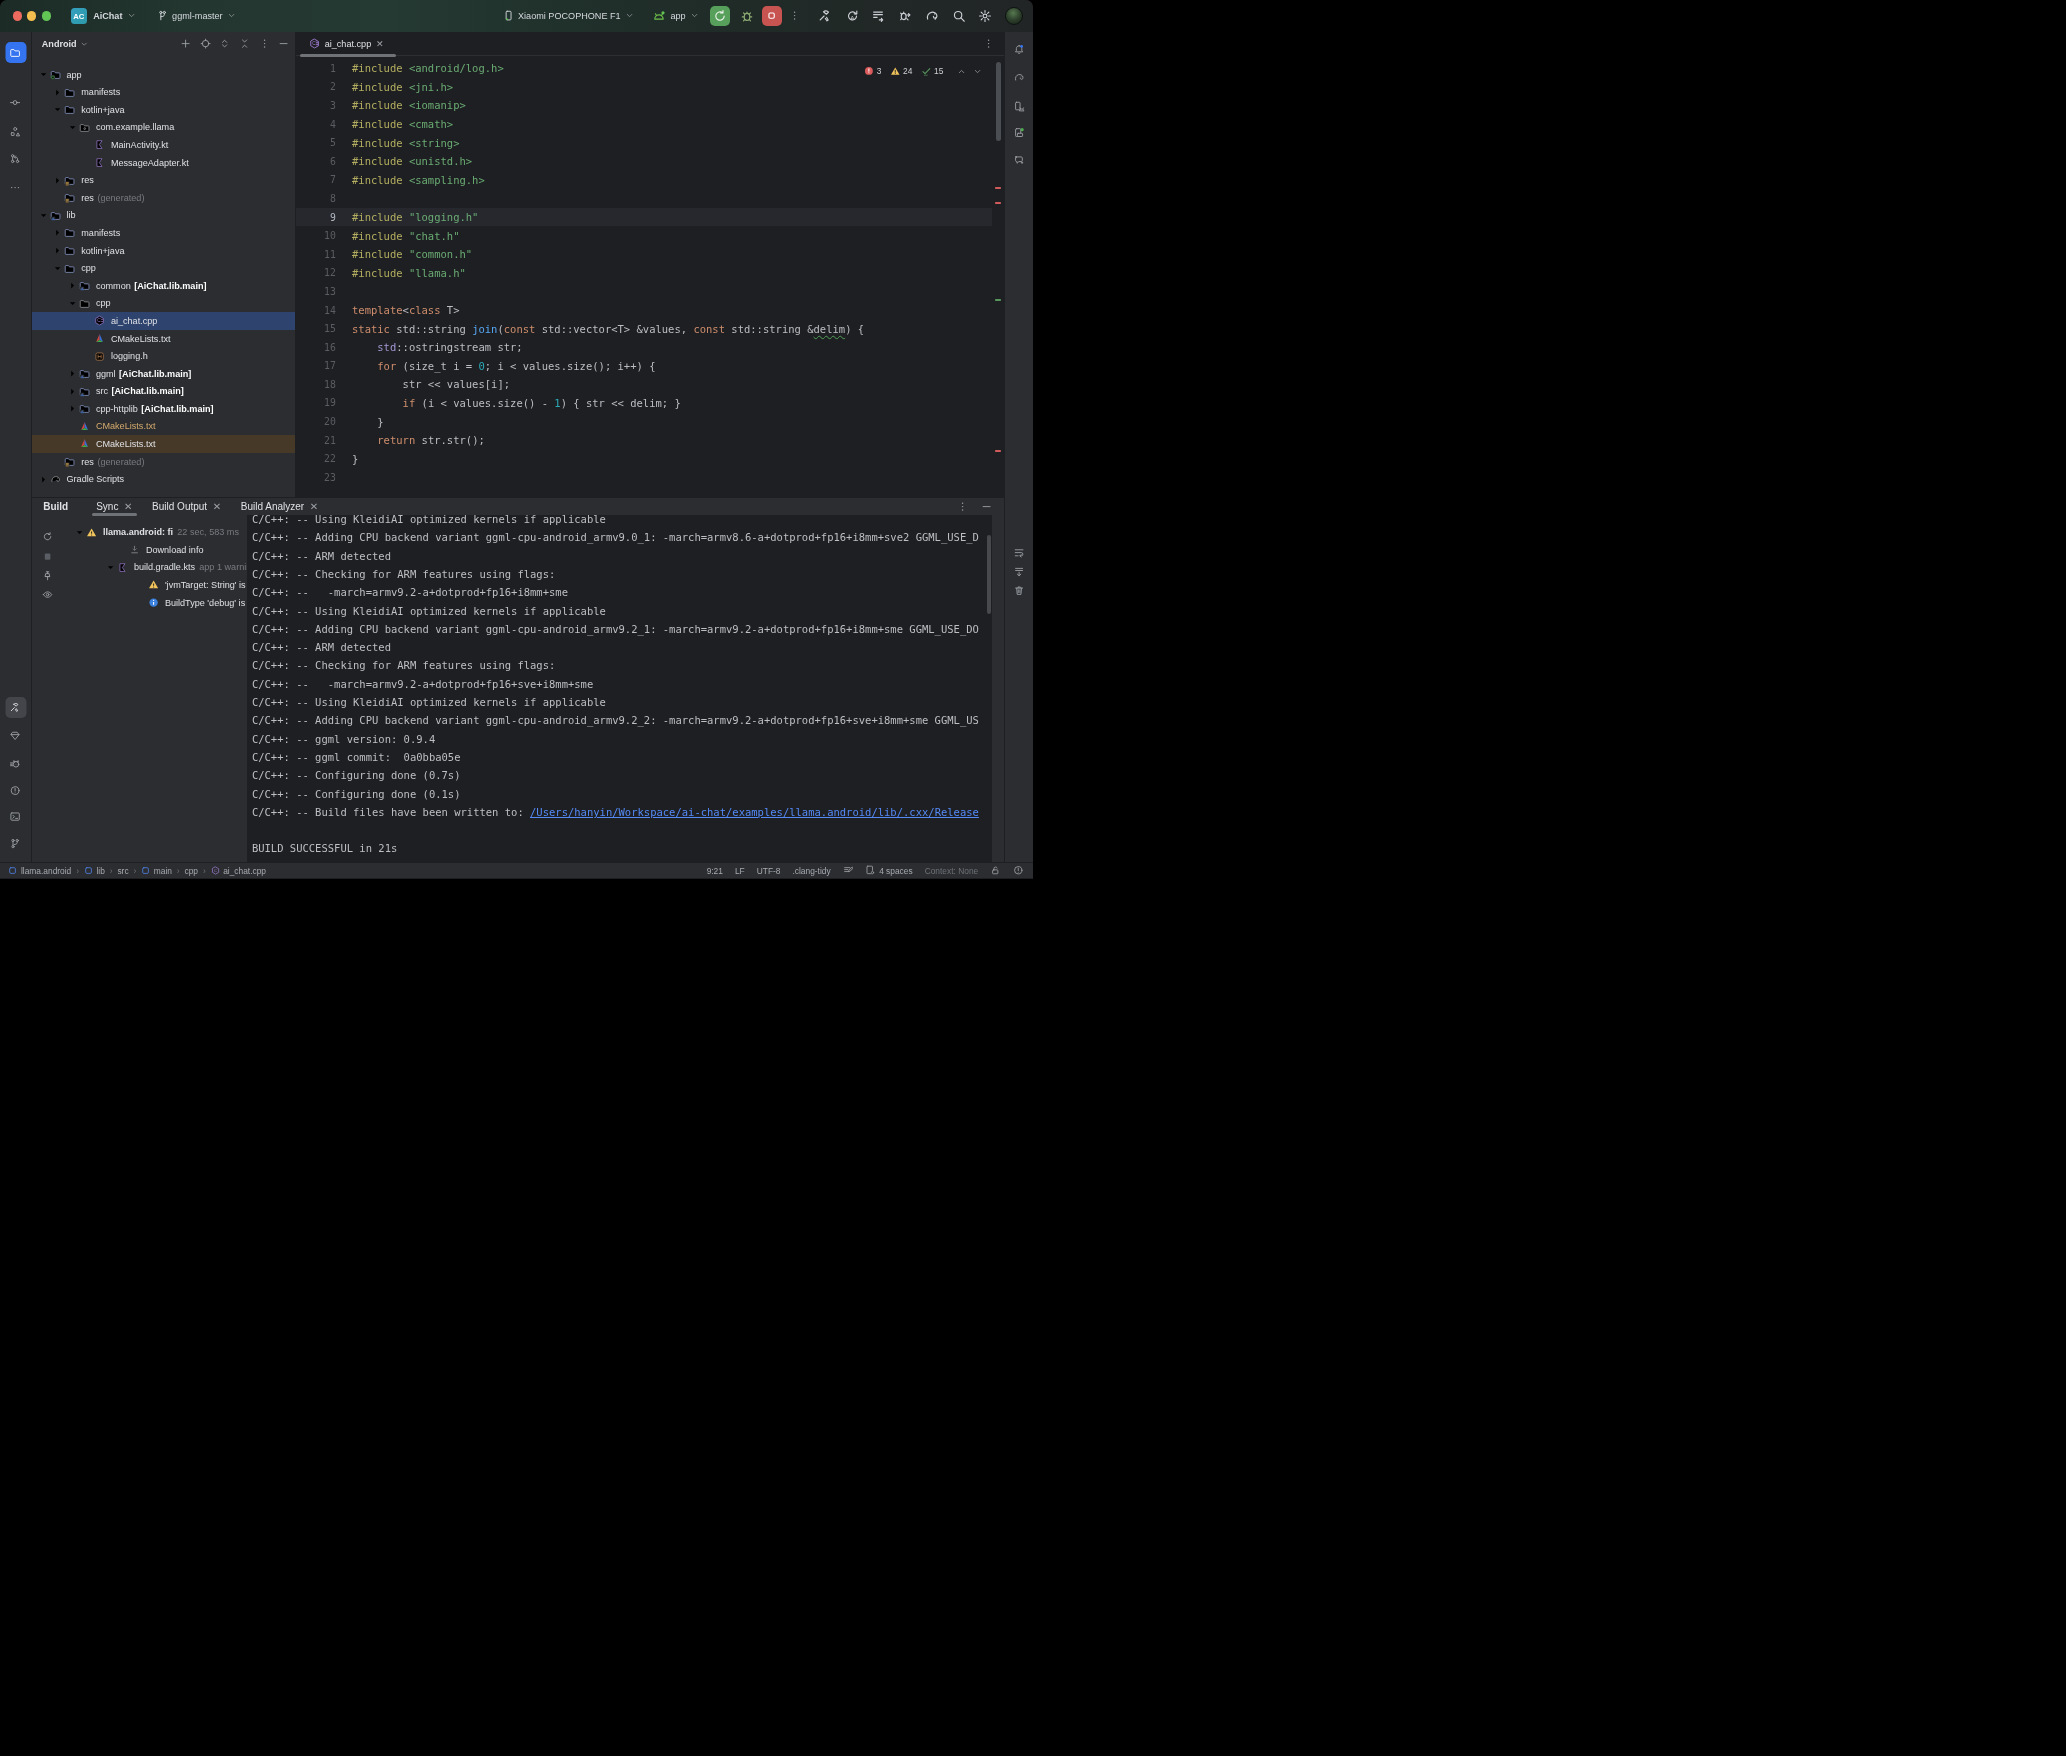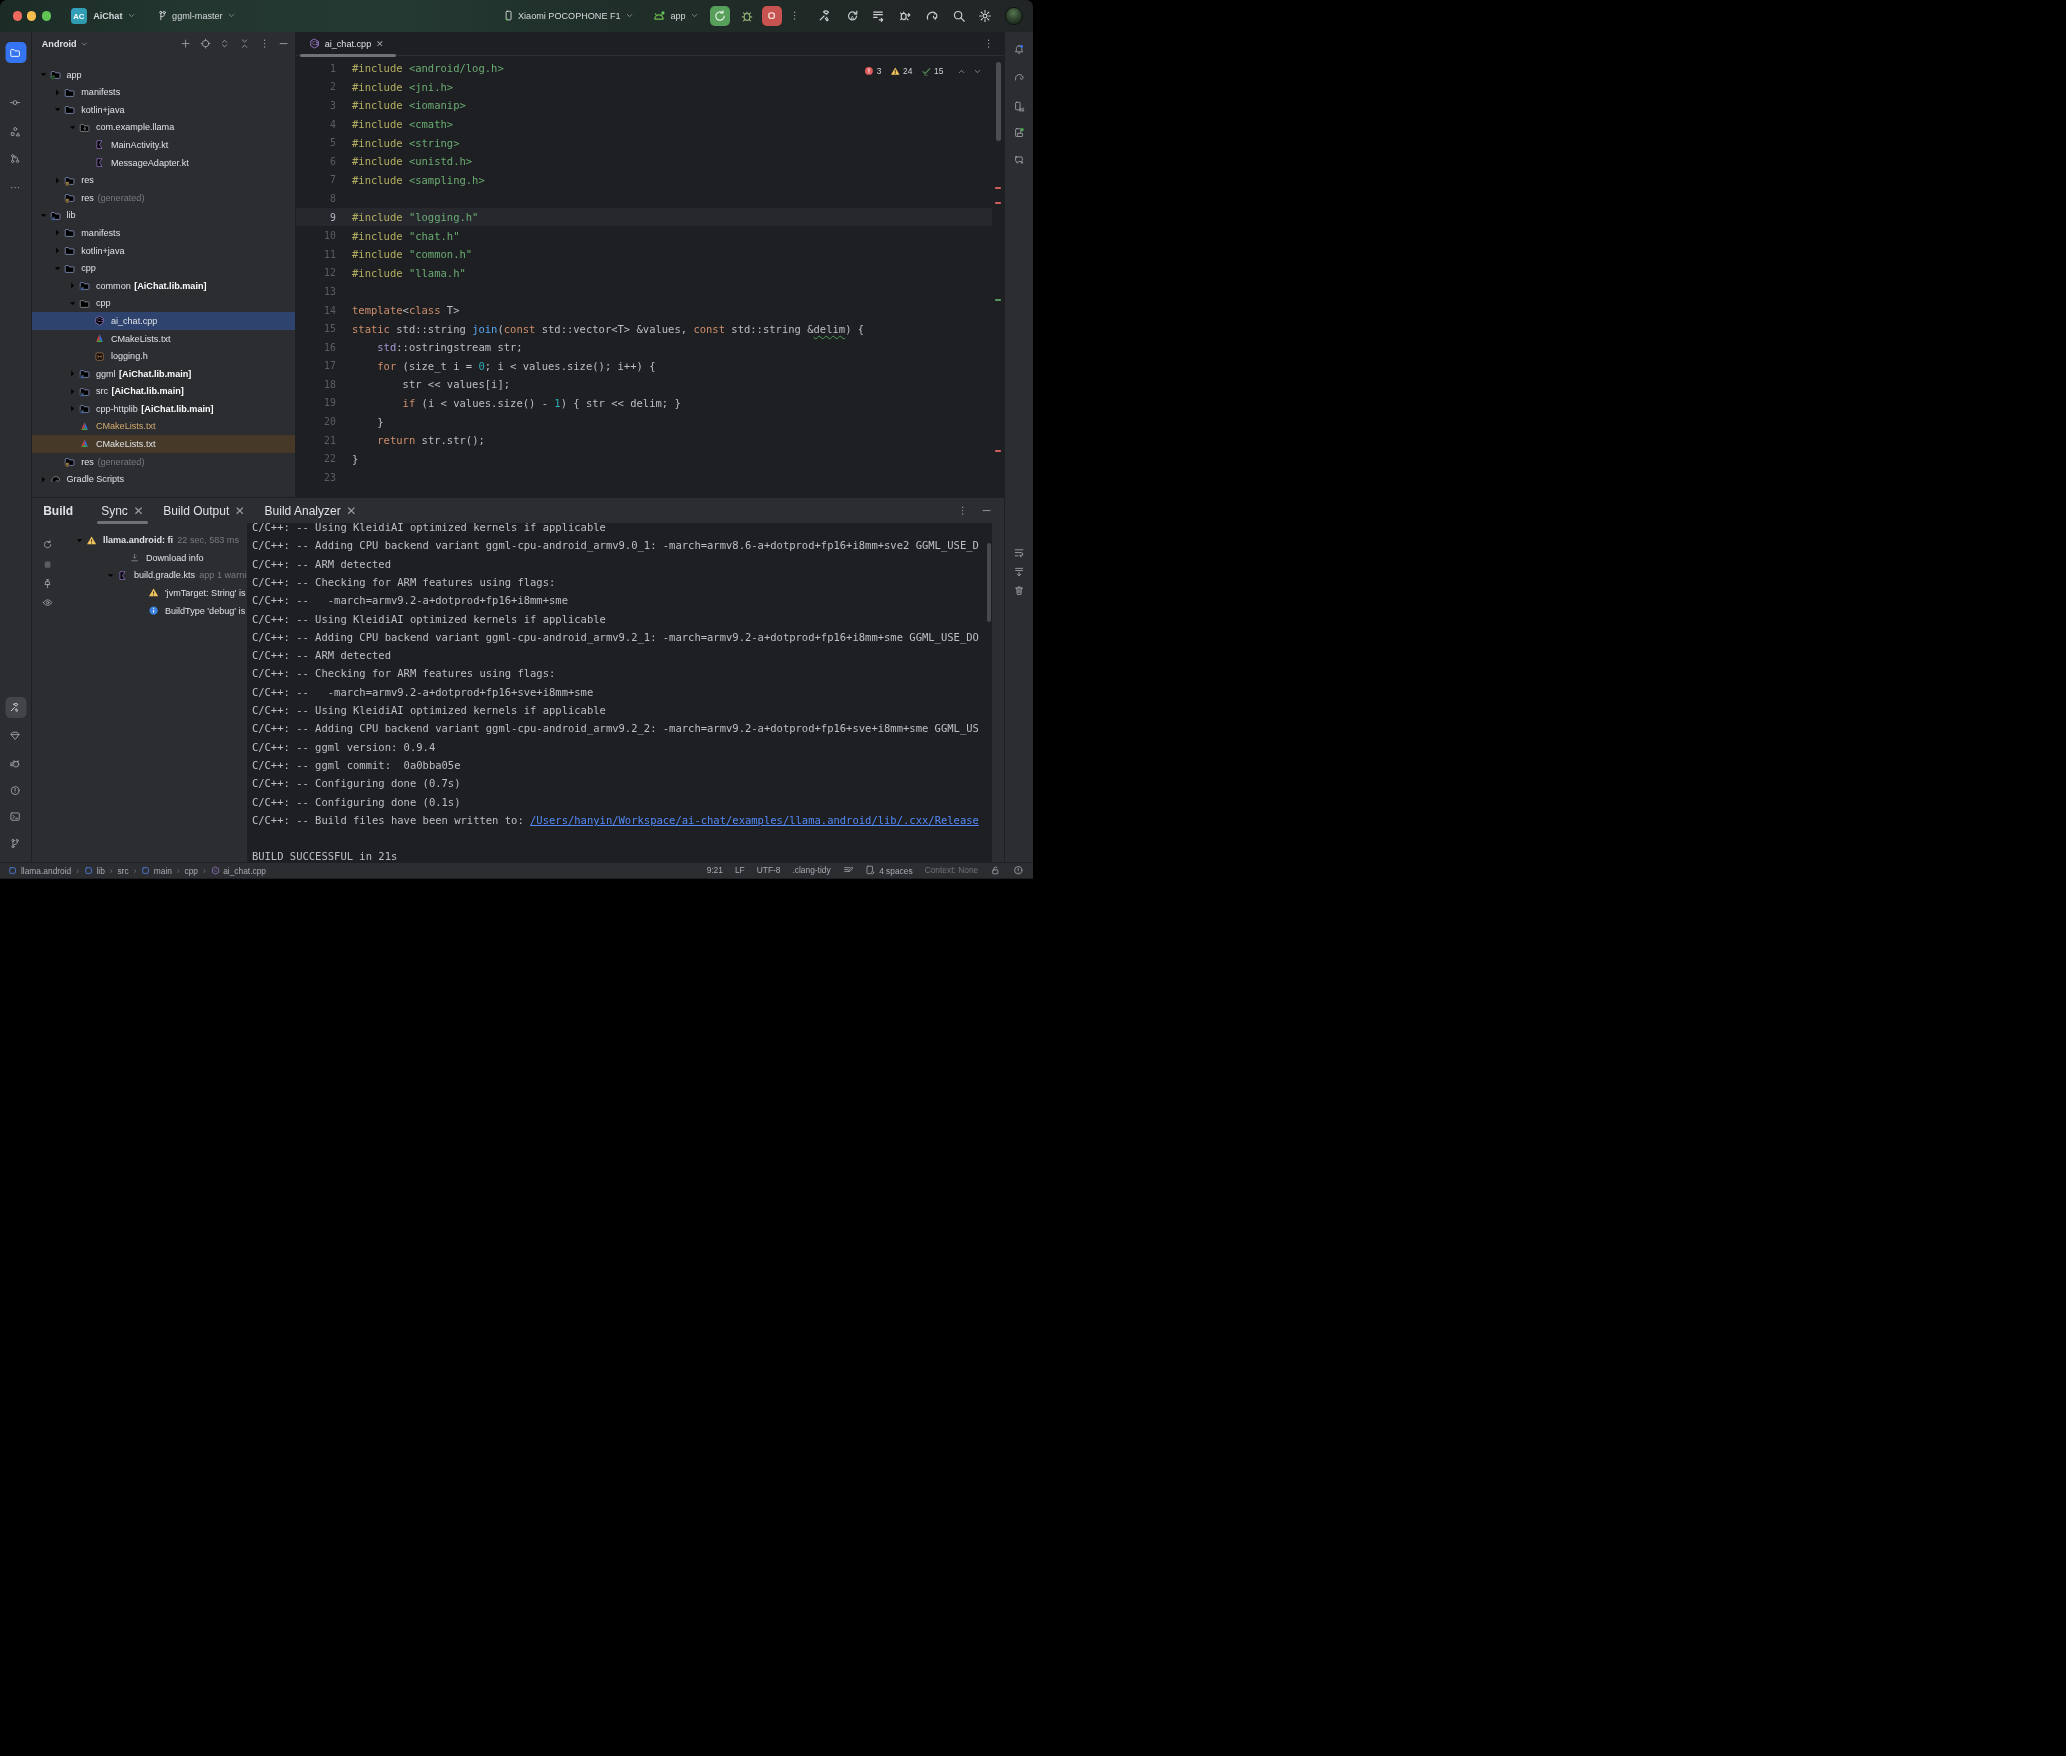--- a/index.html
+++ b/index.html
@@ -71,21 +71,21 @@
   .cline.current .gut{color:#b4b8bf;}
   .ctext{padding-left:7px;}
   .t-d{color:#b3ae60;} .t-s{color:#6aab73;} .t-k{color:#cf8e6d;} .t-f{color:#56a8f5;}
   .t-num{color:#2aacb8;} .t-p{color:#bcbec4;} .t-ns{color:#a398d6;}
   .t-w{color:#bcbec4;text-decoration:underline wavy #4f9e57 0.7px;text-underline-offset:2.1px;}
   .stripe{position:absolute;top:27px;right:0;width:11.2px;bottom:0;}
   .sthumb{position:absolute;right:2.8px;top:2.8px;width:4.9px;height:79px;border-radius:2.8px;background:#4a4d52;}
   .smark{position:absolute;right:2.1px;width:6.3px;height:2.1px;border-radius:0.7px;}
   
   .build{height:365px;background:#2b2d30;border-top:0.7px solid #1e1f22;display:flex;flex-direction:column;min-height:0;}
-  .b-head{height:25px;display:flex;align-items:center;padding:0 7px 0 11.2px;font-size:12px;flex:none;}
+  .b-head{height:17px;display:flex;align-items:center;padding:0 7px 0 11.2px;font-size:10px;flex:none;}
   .b-title{font-weight:bold;margin-right:28px;}
   .bt-tab{display:flex;align-items:center;gap:5.6px;margin-right:19.7px;position:relative;color:#dfe1e5;height:100%;}
   .bt-tab .close{color:#9da0a6;}
   .bt-tab.active::after{content:'';position:absolute;left:-4.2px;right:-4.2px;bottom:-1.4px;height:3.5px;border-radius:2.1px;background:#6f7378;}
   .b-head .bh-icons{margin-left:auto;display:flex;gap:12.7px;color:#9da0a6;align-items:center;margin-right:4.2px;}
   .b-body{position:relative;flex:1;min-height:0;}
   .bp-icons{position:absolute;left:8.4px;top:0;width:17px;color:#9da0a6;}
   .bp-icons .ic{position:absolute;left:1.4px;}
   .bp-tree{position:absolute;left:28px;top:8.4px;width:187px;font-size:9.1px;}
   .brow{height:17.6px;display:flex;align-items:center;white-space:nowrap;overflow:hidden;}
@@ -98,21 +98,21 @@
   .console-line{height:18.3px;line-height:18.3px;white-space:pre;}
   .console-line .link{color:#548af7;text-decoration:underline;}
   .con-thumb{position:absolute;right:1.4px;top:19.7px;width:4.2px;height:79px;border-radius:2.1px;background:#47494d;}
   
   .statusbar{height:16px;background:#2b2d30;border-top:0.7px solid #1e1f22;display:flex;align-items:center;
      font-size:8.4px;color:#a8abb2;padding:0 9.8px 0 8.4px;}
   .crumbs{display:flex;align-items:flex-start;gap:4.9px;}
   .crumb{display:flex;align-items:center;gap:3.5px;}
   .crumb .ic{width:9.1px;height:9.1px;}
   .sep{color:#6e7177;}
-  .sb-right{margin-left:auto;display:flex;align-items:flex-start;gap:12px;}
+  .sb-right{margin-left:auto;display:flex;align-items:flex-end;gap:12px;}
   .sb-right .dim{color:#6e7177;}
   .sb-right .ic{width:10.5px;height:10.5px;color:#9da0a6;}
 </style>
 </head>
 <body>
 
 <div class="page">
 
   <div class="titlebar">
     <div class="traffic">

